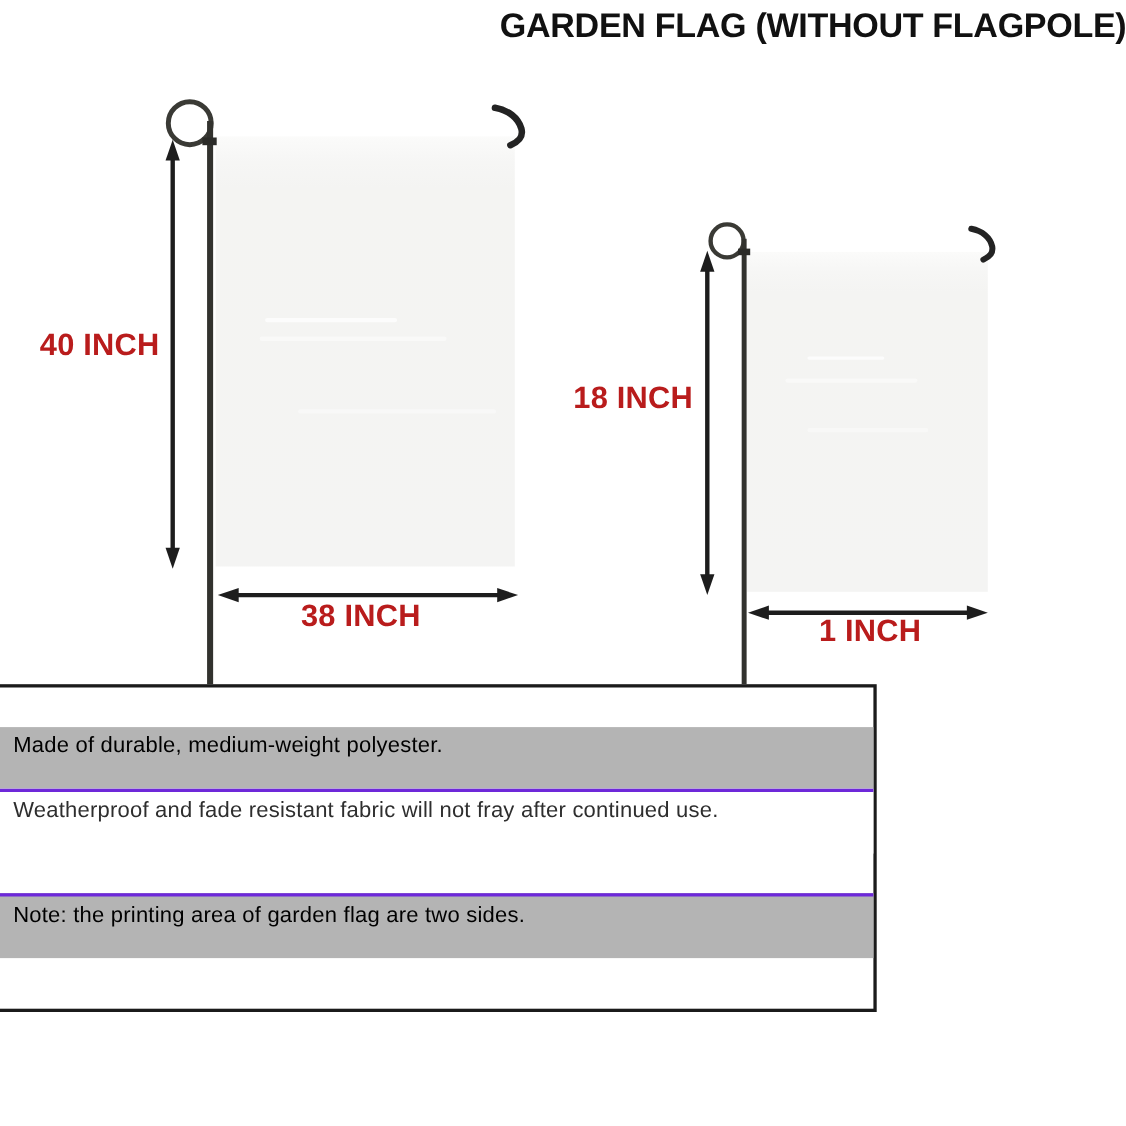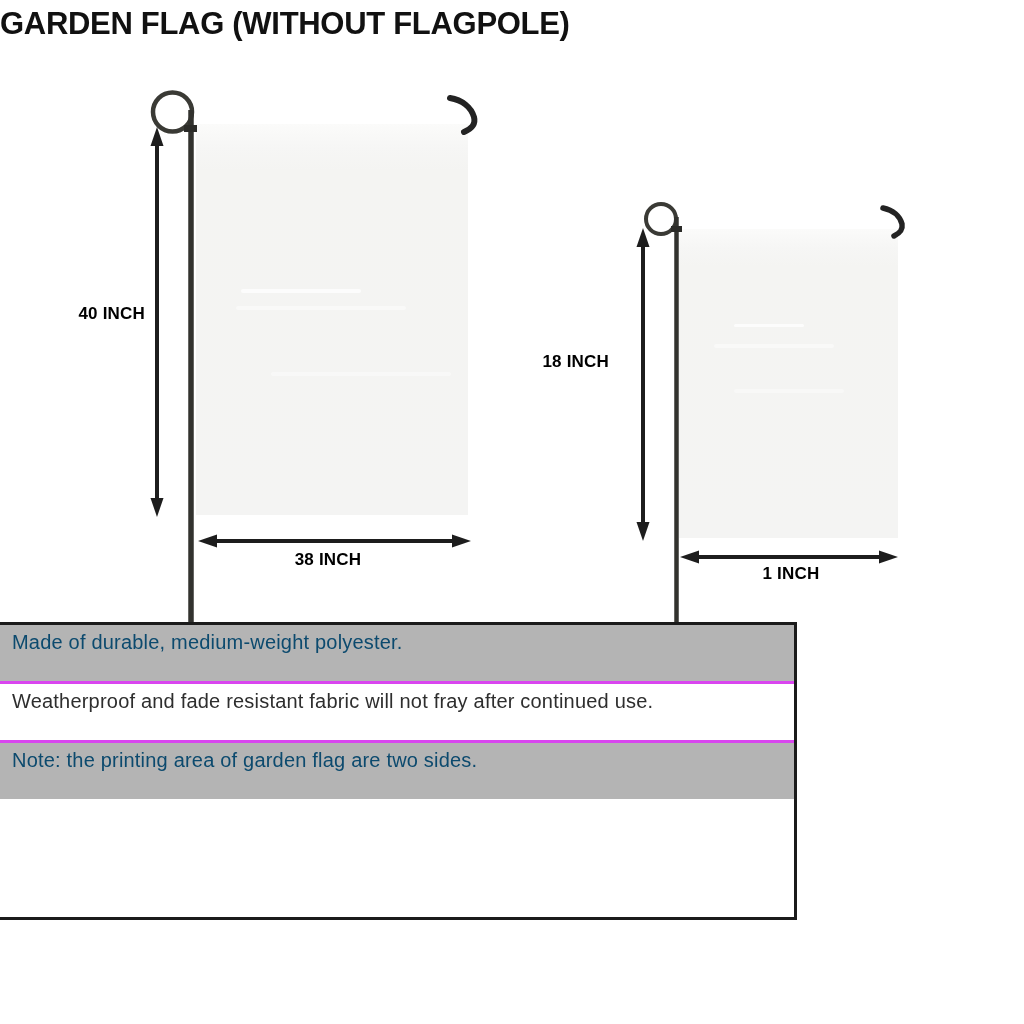--- a/index.html
+++ b/index.html
@@ -6,59 +6,59 @@
   body{
     width:1024px;height:1024px;background:#ffffff;
     font-family:"Liberation Sans", sans-serif;
     overflow:hidden;position:relative;
   }
   #canvas{position:absolute;left:0;top:0;width:1024px;height:1024px;}
 
   
   .title{
     position:absolute;left:0;top:5px;width:1024px;
-    text-align:left;color:#111111;
+    text-align:right;color:#111111;
     font-weight:900;font-size:31px;line-height:38px;letter-spacing:-0.3px;
   }
 
   
   .flag{
     position:absolute;
     background:linear-gradient(180deg,#fbfbfa 0%,#f6f6f5 6%,#f4f4f2 12%,#f4f4f3 100%);
   }
   .flag-large{left:196px;top:124px;width:272px;height:391px;}
   .flag-small{left:679px;top:229px;width:219px;height:309px;}
   .streak{position:absolute;background:rgba(255,255,255,0.75);border-radius:2px;}
 
   
   #shapes{position:absolute;left:0;top:0;width:1024px;height:1024px;pointer-events:none;}
 
   
   .dim-label{
-    position:absolute;color:#000000;font-weight:800;font-size:17px;
+    position:absolute;color:#b91c1c;font-weight:800;font-size:28px;
     letter-spacing:0.2px;line-height:26px;white-space:nowrap;
   }
   .lbl-40{left:0;width:145px;top:301px;text-align:right;}
   .lbl-28{left:248px;width:160px;top:547px;text-align:center;}
-  .lbl-18{left:464px;width:145px;top:349px;text-align:right;}
+  .lbl-18{left:485px;width:145px;top:349px;text-align:right;}
   .lbl-12{left:711px;width:160px;top:561px;text-align:center;}
 
   
   .feature-table{
     position:absolute;left:-3px;top:622px;width:800px;height:298px;
     border:3px solid #1b1b1b;box-sizing:border-box;
     display:flex;flex-direction:column;
   }
   .feature-row{
     box-sizing:border-box;height:56px;flex:0 0 56px;
     padding:4px 10px 0 12px;
     font-size:20px;line-height:26px;letter-spacing:0.2px;
   }
-  .feature-row + .feature-row{border-top:3px solid #d946ef;flex:0 0 59px;height:59px;}
-  .row-gray{background:#b4b4b4;color:#0c4a6e;}
+  .feature-row + .feature-row{border-top:3px solid #6d28d9;flex:0 0 59px;height:59px;}
+  .row-gray{background:#b4b4b4;color:#000000;margin-top:36px;}
   .row-white{background:#ffffff;color:#2e2e2e;}
 </style>
 </head>
 <body>
 
 <div id="canvas">
 
   <div class="title">
     <div>GARDEN FLAG (WITHOUT FLAGPOLE)</div>
   </div>

